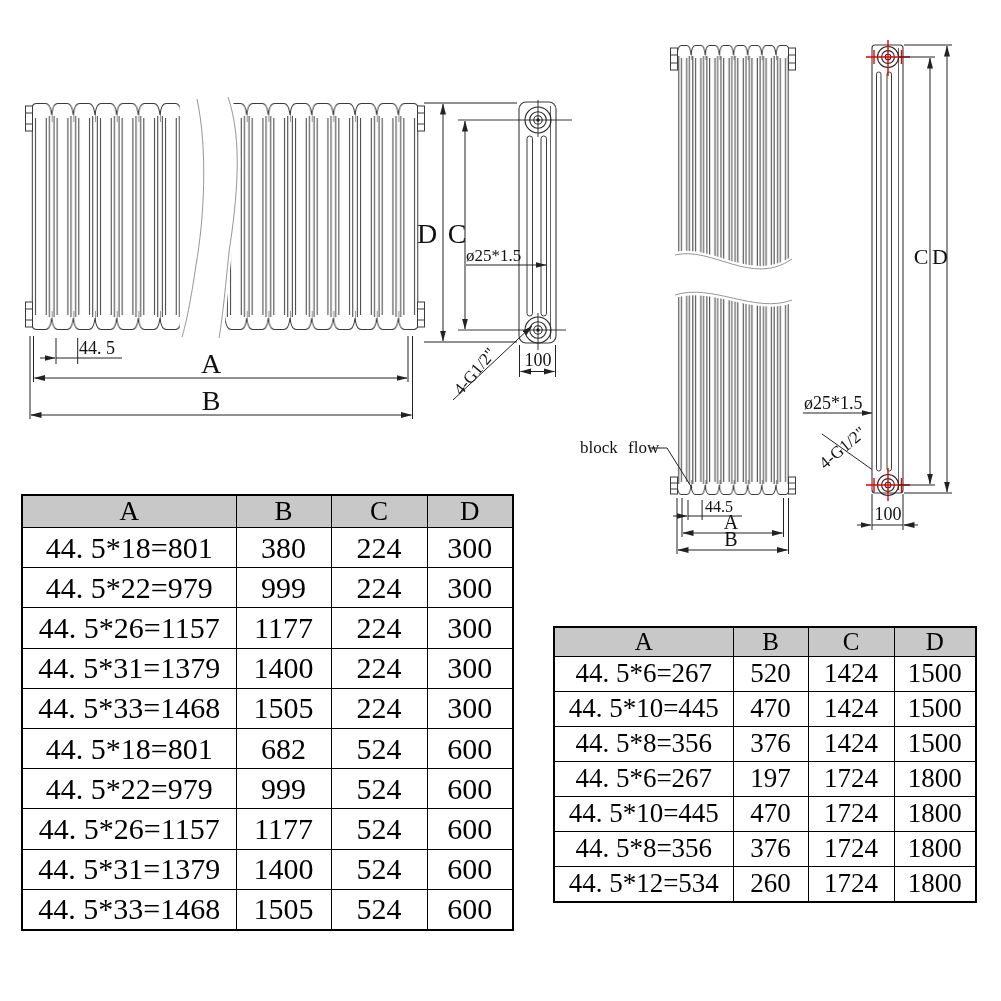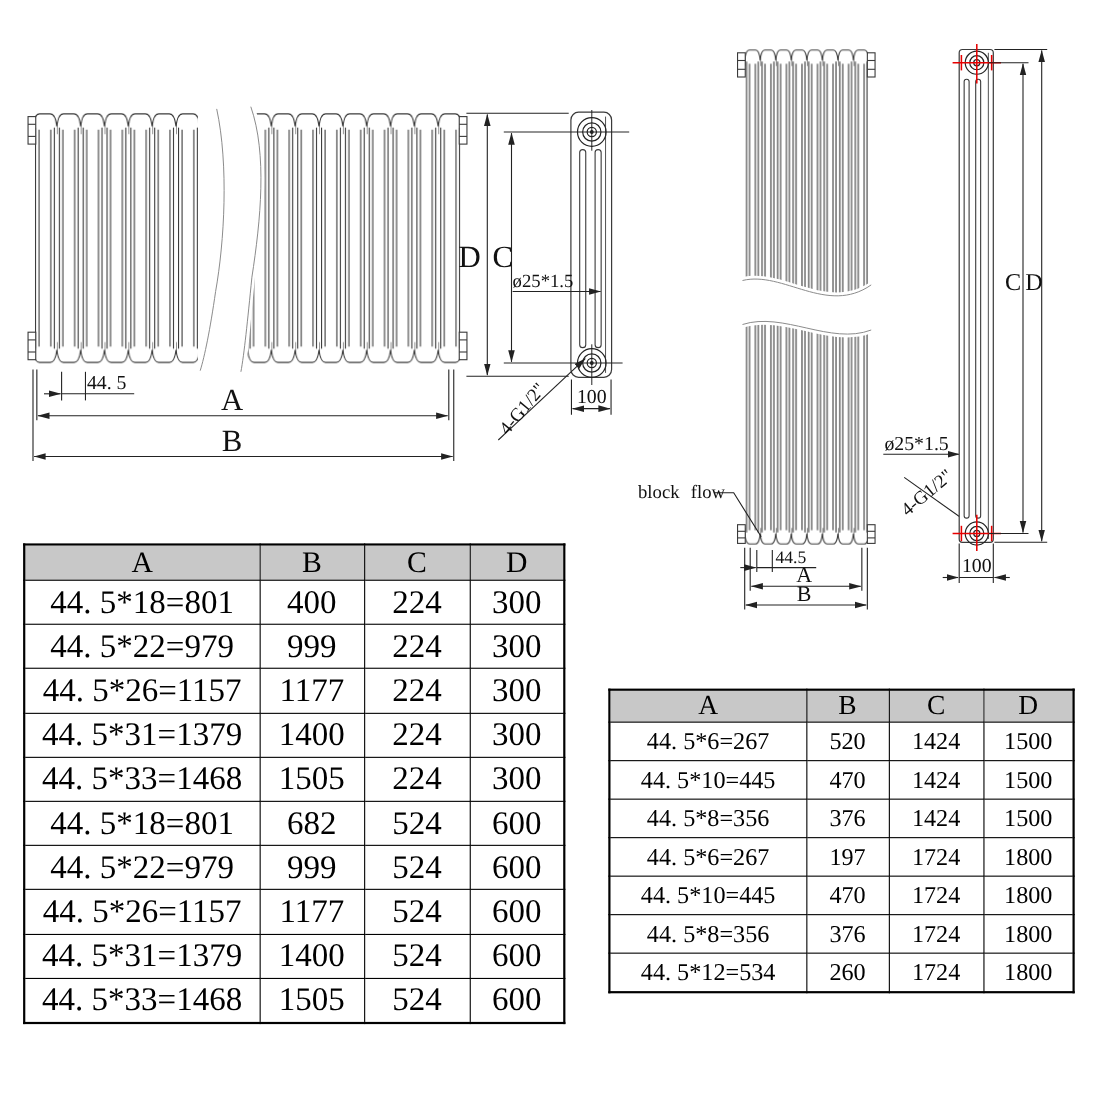--- a/index.html
+++ b/index.html
@@ -9,21 +9,21 @@
   svg text{fill:#111;}
   table.spec{position:absolute;border-collapse:collapse;background:#fff;table-layout:fixed;}
   table.spec th,table.spec td{border:1.6px solid #000;text-align:center;vertical-align:middle;
        padding:0;white-space:nowrap;overflow:hidden;font-weight:normal;color:#000;}
   table.spec th{background:#c8c8c8;}
   .tbl-left{left:21px;top:494px;width:491px;height:437px;border:2px solid #000;}
   .tbl-left th{font-size:27px;}
   .tbl-left td{font-size:30px;}
   .tbl-right{left:553px;top:626px;width:422px;height:277px;border:2px solid #000;}
   .tbl-right th{font-size:25px;}
-  .tbl-right td{font-size:22px;}
+  .tbl-right td{font-size:27px;}
 </style>
 </head>
 <body>
 
 <div class="stage">
 
 <svg class="drawing" width="1001" height="1001" viewBox="0 0 1001 1001">
   <defs>
     <marker id="ae" viewBox="0 0 11 8" refX="10.5" refY="4" markerWidth="11" markerHeight="8" orient="auto-start-reverse" markerUnits="userSpaceOnUse">
       <path d="M0,1 L11,4 L0,7 Z" fill="#222"></path>
@@ -264,21 +264,21 @@
     <tr>
       <th>A</th>
       <th>B</th>
       <th>C</th>
       <th>D</th>
     </tr>
   </thead>
   <tbody>
         <tr>
           <td>44. 5*18=801</td>
-          <td>400</td>
+          <td>380</td>
           <td>224</td>
           <td>300</td>
         </tr>
         <tr>
           <td>44. 5*22=979</td>
           <td>999</td>
           <td>224</td>
           <td>300</td>
         </tr>
         <tr>

